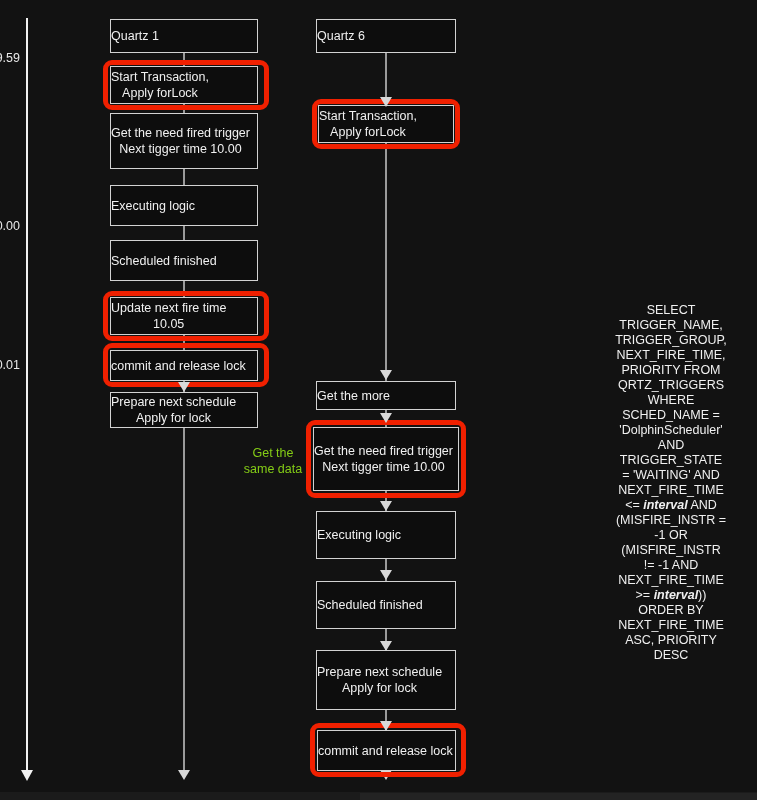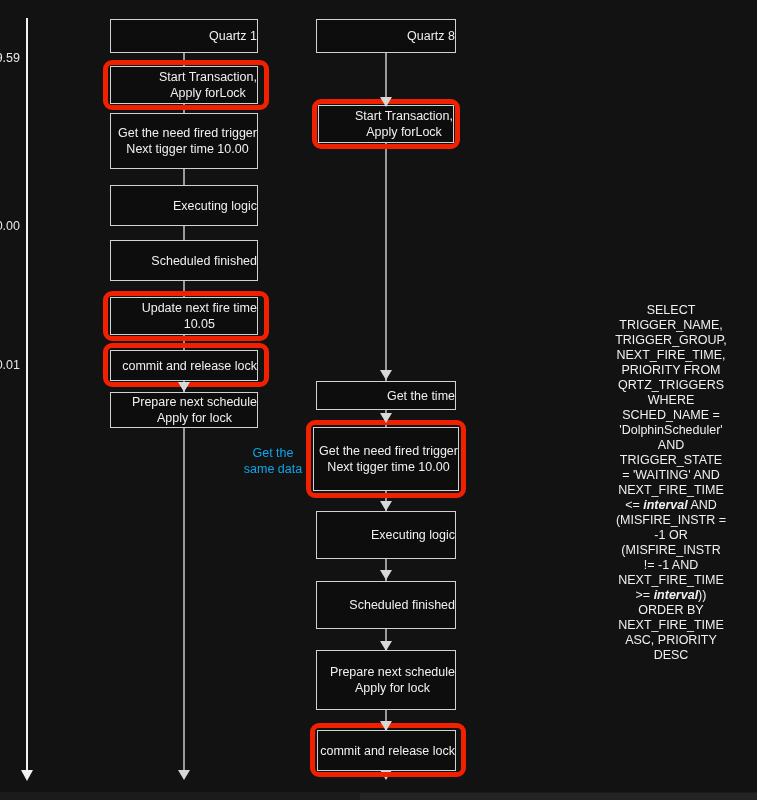--- a/index.html
+++ b/index.html
@@ -77,40 +77,40 @@
   .node {
     position: absolute;
     box-sizing: border-box;
     border: 1px solid #d2d2d2;
     background: #0d0d0d;
     color: #f0f0f0;
     font-size: 12.5px;
     line-height: 16px;
     display: flex;
     align-items: center;
-    justify-content: flex-end;
+    justify-content: flex-start;
     text-align: center;
     z-index: 3;
   }
   .node span { display: block; }
 
   
   .highlight {
     position: absolute;
     box-sizing: border-box;
     border: 5px solid #f02000;
     border-radius: 9px;
     background: transparent;
     z-index: 2;
   }
 
   
   .annotation {
     position: absolute;
-    color: #0ea5e9;
+    color: #84cc16;
     font-size: 12.5px;
     line-height: 16px;
     text-align: center;
   }
 
   
   #sql-block {
     position: absolute;
     left: 596px;
     top: 303px;
@@ -173,32 +173,32 @@
   <div class="spine-arrow" style="left:178px; top:382px; z-index:4;"></div>
 
   <div class="node" style="left:110px; top:392px; width:148px; height:36px;">
     <span>Prepare next schedule<br>Apply for lock</span>
   </div>
 
   <div class="spine" style="left:385px; top:44px; height:734px;"></div>
   <div class="spine-arrow" style="left:380px; top:770px;"></div>
 
   <div class="node" style="left:316px; top:19px; width:140px; height:34px;">
-    <span>Quartz 8</span>
+    <span>Quartz 6</span>
   </div>
 
   <div class="spine-arrow" style="left:380px; top:97px; z-index:4;"></div>
   <div class="highlight" style="left:312px; top:99px; width:148px; height:50px;"></div>
   <div class="node" style="left:318px; top:105px; width:136px; height:38px;">
     <span>Start Transaction,<br>Apply forLock</span>
   </div>
 
   <div class="spine-arrow" style="left:380px; top:370px; z-index:4;"></div>
   <div class="node" style="left:316px; top:381px; width:140px; height:29px;">
-    <span>Get the time</span>
+    <span>Get the more</span>
   </div>
 
   <div class="spine-arrow" style="left:380px; top:413px; z-index:4;"></div>
   <div class="highlight" style="left:306px; top:420px; width:160px; height:78px;"></div>
   <div class="node" style="left:313px; top:427px; width:146px; height:64px;">
     <span>Get the need fired trigger<br>Next tigger time 10.00</span>
   </div>
 
   <div class="spine-arrow" style="left:380px; top:501px; z-index:4;"></div>
   <div class="node" style="left:316px; top:511px; width:140px; height:48px;">

